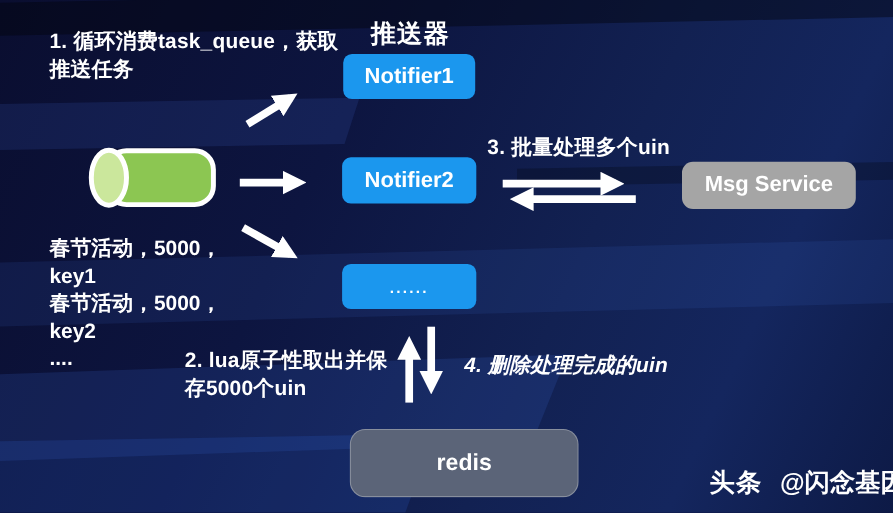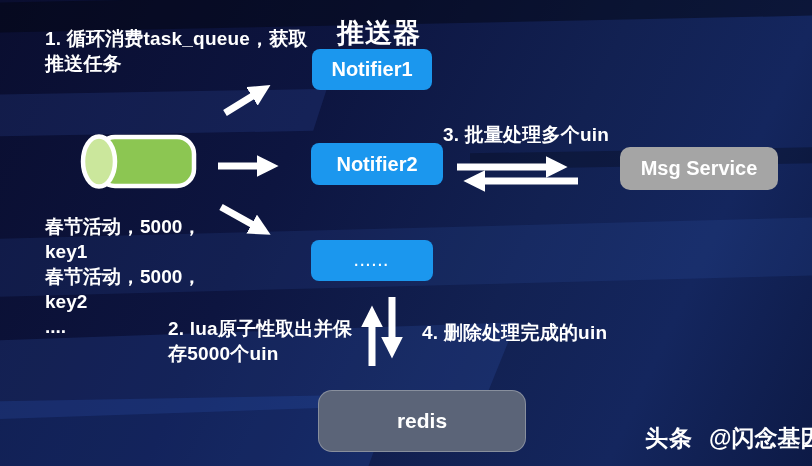--- a/index.html
+++ b/index.html
@@ -26,29 +26,29 @@
   .streak{position:absolute;pointer-events:none;}
   .s1{top:-6px;left:-20px;width:860px;height:30px;background:rgba(2,4,14,0.45);transform:skewY(-1.2deg);}
   .s2{top:92px;left:-40px;width:360px;height:42px;background:rgba(70,115,225,0.14);transform:skew(-18deg,-1deg);}
   .s3{top:228px;left:-30px;width:880px;height:58px;background:rgba(65,105,210,0.13);transform:skewY(-1.5deg);}
   .s4{top:332px;left:-60px;width:560px;height:80px;background:rgba(60,110,225,0.16);transform:skew(-22deg,-2deg);}
   .s5{top:398px;left:-40px;width:420px;height:80px;background:rgba(45,95,205,0.20);transform:skew(-20deg,-1deg);}
   .s6{top:150px;left:470px;width:380px;height:16px;background:rgba(3,6,18,0.30);transform:skewY(-1deg);}
 
   .note{position:absolute;font-weight:bold;font-size:19px;line-height:25px;letter-spacing:0.2px;}
   .big-label{position:absolute;font-weight:bold;font-size:20px;}
-  .group-title{position:absolute;font-weight:bold;font-size:27px;letter-spacing:1px;}
+  .group-title{position:absolute;font-weight:bold;font-size:23px;letter-spacing:1px;}
 
   .node{
     position:absolute;display:flex;align-items:center;justify-content:center;
     color:var(--text-white);font-weight:bold;
   }
   .node-blue{background:var(--accent-blue);border-radius:8px;font-size:20px;}
   .n1{left:312px;top:49px;width:120px;height:41px;}
-  .n2{left:311px;top:143px;width:132px;height:42px;}
+  .n2{left:311px;top:143px;width:122px;height:42px;}
   .nmore{left:311px;top:240px;width:122px;height:41px;font-size:14px;letter-spacing:2px;}
   .nmsg{left:620px;top:147px;width:158px;height:43px;background:var(--service-gray);border-radius:10px;font-size:20px;}
   .nredis{left:318px;top:390px;width:208px;height:62px;background:var(--redis-slate);
           border:1px solid rgba(255,255,255,0.28);border-radius:14px;font-size:21px;text-align:center;}
 
   .queue-list{position:absolute;left:45px;top:214px;width:200px;}
   .queue-list div{font-weight:bold;font-size:19px;line-height:25px;}
 
   .cylinder{position:absolute;left:76px;top:132px;width:124px;height:60px;}
   .cyl-body{fill:var(--cylinder-green);stroke:#fff;stroke-width:4.5;}
@@ -81,21 +81,21 @@
   <div class="group-title" style="left:337px;top:15px;">推送器</div>
 
 
   <div class="note" style="left:443px;top:122px;">3. 批量处理多个uin</div>
 
   <div class="note" style="left:168px;top:316px;">
     <div>2. lua原子性取出并保</div>
     <div>存5000个uin</div>
   </div>
 
-  <div class="note" style="left:422px;top:320px;">4. 删除处理完成的uin</div>
+  <div class="note" style="left:422px;top:320px;font-style:italic;">4. 删除处理完成的uin</div>
 
   <div class="queue-list">
     <div>春节活动，5000，</div>
     <div>key1</div>
     <div>春节活动，5000，</div>
     <div>key2</div>
     <div>....</div>
   </div>
 
   <svg class="cylinder" viewBox="0 0 124 60">

